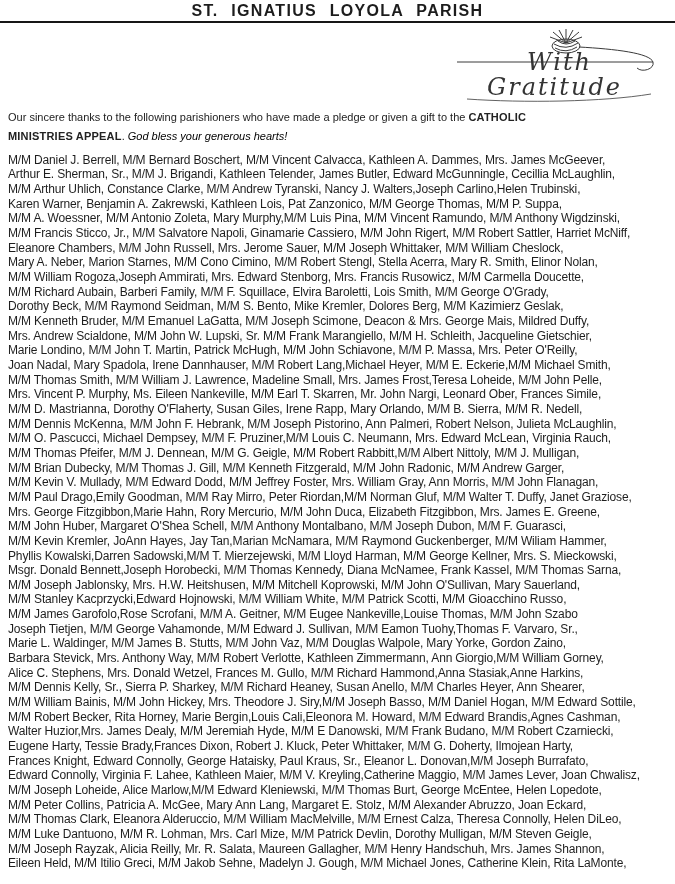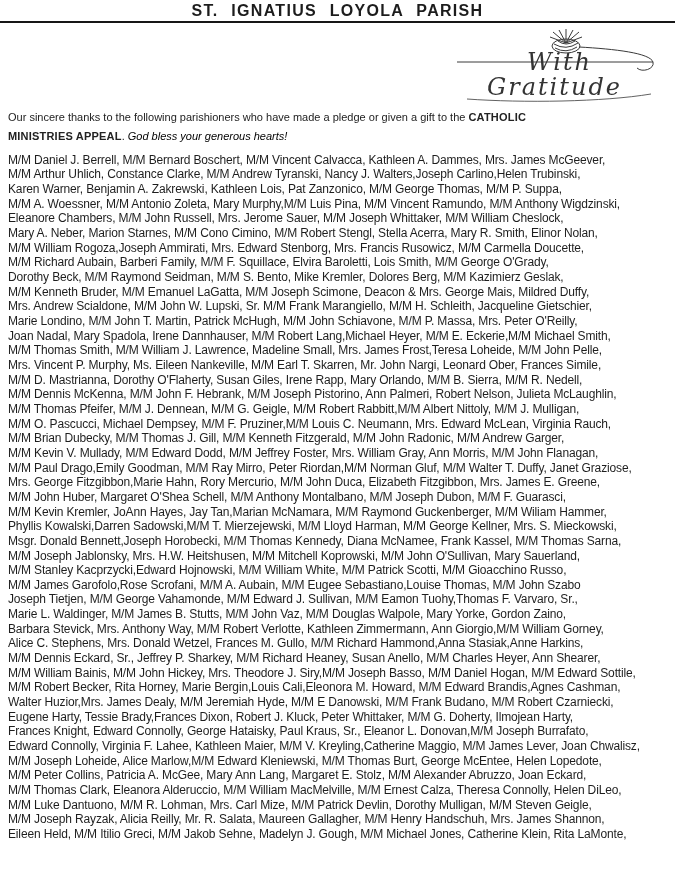--- a/index.html
+++ b/index.html
@@ -61,54 +61,56 @@
       <text class="logo-text" x="74" y="42" font-size="24">With</text>
       <text class="logo-text" x="34" y="67" font-size="24">Gratitude</text>
       <path d="M14 71 C70 75 150 74 198 66" stroke="#3a3a3a" fill="none" stroke-width="0.8"></path>
     </svg>
   </div>
 
   <p class="intro"><span>Our sincere thanks to the following parishioners who have made a pledge or given a gift to the </span><b>CATHOLIC</b><br><b>MINISTRIES APPEAL</b><span>.  </span><i>God bless your generous hearts!</i></p>
 
   <div class="names">
       <div class="name-line">M/M Daniel J. Berrell, M/M Bernard Boschert, M/M Vincent Calvacca, Kathleen A. Dammes, Mrs. James McGeever,</div>
+      <div class="name-line">Arthur E. Sherman, Sr., M/M J. Brigandi, Kathleen Telender, James Butler, Edward McGunningle, Cecillia McLaughlin,</div>
       <div class="name-line">M/M Arthur Uhlich, Constance Clarke, M/M Andrew Tyranski, Nancy J. Walters,Joseph Carlino,Helen Trubinski,</div>
       <div class="name-line">Karen Warner, Benjamin A. Zakrewski, Kathleen Lois, Pat Zanzonico, M/M George Thomas, M/M P. Suppa,</div>
       <div class="name-line">M/M A. Woessner, M/M Antonio Zoleta, Mary Murphy,M/M Luis Pina, M/M Vincent Ramundo, M/M Anthony Wigdzinski,</div>
+      <div class="name-line">M/M Francis Sticco, Jr., M/M Salvatore Napoli, Ginamarie Cassiero, M/M John Rigert, M/M Robert Sattler, Harriet McNiff,</div>
       <div class="name-line">Eleanore Chambers, M/M John Russell, Mrs. Jerome Sauer, M/M Joseph Whittaker, M/M William Cheslock,</div>
       <div class="name-line">Mary A. Neber, Marion Starnes, M/M Cono Cimino, M/M Robert Stengl, Stella Acerra, Mary R. Smith, Elinor Nolan,</div>
       <div class="name-line">M/M William Rogoza,Joseph Ammirati, Mrs. Edward Stenborg, Mrs. Francis Rusowicz, M/M Carmella Doucette,</div>
       <div class="name-line">M/M Richard Aubain, Barberi Family, M/M F. Squillace, Elvira Baroletti, Lois Smith, M/M George O'Grady,</div>
       <div class="name-line">Dorothy Beck, M/M Raymond Seidman, M/M S. Bento, Mike Kremler, Dolores Berg, M/M Kazimierz Geslak,</div>
       <div class="name-line">M/M Kenneth Bruder, M/M Emanuel LaGatta, M/M Joseph Scimone, Deacon &amp; Mrs. George Mais, Mildred Duffy,</div>
       <div class="name-line">Mrs. Andrew Scialdone, M/M John W. Lupski, Sr. M/M Frank Marangiello, M/M H. Schleith, Jacqueline Gietschier,</div>
       <div class="name-line">Marie Londino, M/M John T. Martin, Patrick McHugh, M/M John Schiavone, M/M P. Massa, Mrs. Peter O'Reilly,</div>
       <div class="name-line">Joan Nadal, Mary Spadola, Irene Dannhauser, M/M Robert Lang,Michael Heyer, M/M E. Eckerie,M/M Michael Smith,</div>
       <div class="name-line">M/M Thomas Smith, M/M William J. Lawrence, Madeline Small, Mrs. James Frost,Teresa Loheide, M/M John Pelle,</div>
       <div class="name-line">Mrs. Vincent P. Murphy, Ms. Eileen Nankeville, M/M Earl T. Skarren, Mr. John Nargi, Leonard Ober, Frances Simile,</div>
       <div class="name-line">M/M D. Mastrianna, Dorothy O'Flaherty, Susan Giles, Irene Rapp, Mary Orlando, M/M B. Sierra, M/M R. Nedell,</div>
       <div class="name-line">M/M Dennis McKenna, M/M John F. Hebrank, M/M Joseph Pistorino, Ann Palmeri, Robert Nelson, Julieta McLaughlin,</div>
+      <div class="name-line">M/M O. Pascucci, Michael Dempsey, M/M F. Pruziner,M/M Louis C. Neumann, Mrs. Edward McLean, Virginia Rauch,</div>
       <div class="name-line">M/M Thomas Pfeifer, M/M J. Dennean, M/M G. Geigle, M/M Robert Rabbitt,M/M Albert Nittoly, M/M J. Mulligan,</div>
-      <div class="name-line">M/M O. Pascucci, Michael Dempsey, M/M F. Pruziner,M/M Louis C. Neumann, Mrs. Edward McLean, Virginia Rauch,</div>
       <div class="name-line">M/M Brian Dubecky, M/M Thomas J. Gill, M/M Kenneth Fitzgerald, M/M John Radonic, M/M Andrew Garger,</div>
       <div class="name-line">M/M Kevin V. Mullady, M/M Edward Dodd, M/M Jeffrey Foster, Mrs. William Gray, Ann Morris, M/M John Flanagan,</div>
       <div class="name-line">M/M Paul Drago,Emily Goodman, M/M Ray Mirro, Peter Riordan,M/M Norman Gluf, M/M Walter T. Duffy, Janet Graziose,</div>
       <div class="name-line">Mrs. George Fitzgibbon,Marie Hahn, Rory Mercurio, M/M John Duca, Elizabeth Fitzgibbon, Mrs. James E. Greene,</div>
       <div class="name-line">M/M John Huber, Margaret O'Shea Schell, M/M Anthony Montalbano, M/M Joseph Dubon, M/M F. Guarasci,</div>
       <div class="name-line">M/M Kevin Kremler, JoAnn Hayes, Jay Tan,Marian McNamara, M/M Raymond Guckenberger, M/M Wiliam Hammer,</div>
       <div class="name-line">Phyllis Kowalski,Darren Sadowski,M/M T. Mierzejewski, M/M Lloyd Harman, M/M George Kellner, Mrs. S. Mieckowski,</div>
       <div class="name-line">Msgr. Donald Bennett,Joseph Horobecki, M/M Thomas Kennedy, Diana McNamee, Frank Kassel, M/M Thomas Sarna,</div>
       <div class="name-line">M/M Joseph Jablonsky, Mrs. H.W. Heitshusen, M/M Mitchell Koprowski, M/M John O'Sullivan, Mary Sauerland,</div>
       <div class="name-line">M/M Stanley Kacprzycki,Edward Hojnowski, M/M William White, M/M Patrick Scotti, M/M Gioacchino Russo,</div>
-      <div class="name-line">M/M James Garofolo,Rose Scrofani, M/M A. Aubain, M/M Eugee Sebastiano,Louise Thomas, M/M John Szabo</div>
+      <div class="name-line">M/M James Garofolo,Rose Scrofani, M/M A. Geitner, M/M Eugee Nankeville,Louise Thomas, M/M John Szabo</div>
       <div class="name-line">Joseph Tietjen, M/M George Vahamonde, M/M Edward J. Sullivan, M/M Eamon Tuohy,Thomas F. Varvaro, Sr.,</div>
       <div class="name-line">Marie L. Waldinger, M/M James B. Stutts, M/M John Vaz, M/M Douglas Walpole, Mary Yorke, Gordon Zaino,</div>
       <div class="name-line">Barbara Stevick, Mrs. Anthony Way, M/M Robert Verlotte, Kathleen Zimmermann, Ann Giorgio,M/M William Gorney,</div>
       <div class="name-line">Alice C. Stephens, Mrs. Donald Wetzel, Frances M. Gullo, M/M Richard Hammond,Anna Stasiak,Anne Harkins,</div>
-      <div class="name-line">M/M Dennis Eckard, Sr., Jeffrey P. Sharkey, M/M Richard Heaney, Susan Anello, M/M Charles Heyer, Ann Shearer,</div>
+      <div class="name-line">M/M Dennis Kelly, Sr., Sierra P. Sharkey, M/M Richard Heaney, Susan Anello, M/M Charles Heyer, Ann Shearer,</div>
       <div class="name-line">M/M William Bainis, M/M John Hickey, Mrs. Theodore J. Siry,M/M Joseph Basso, M/M Daniel Hogan, M/M Edward Sottile,</div>
       <div class="name-line">M/M Robert Becker, Rita Horney, Marie Bergin,Louis Cali,Eleonora M. Howard, M/M Edward Brandis,Agnes Cashman,</div>
       <div class="name-line">Walter Huzior,Mrs. James Dealy, M/M Jeremiah Hyde, M/M E Danowski, M/M Frank Budano, M/M Robert Czarniecki,</div>
       <div class="name-line">Eugene Harty, Tessie Brady,Frances Dixon, Robert J. Kluck, Peter Whittaker, M/M G. Doherty, Ilmojean Harty,</div>
       <div class="name-line">Frances Knight, Edward Connolly, George Hataisky, Paul Kraus, Sr., Eleanor L. Donovan,M/M Joseph Burrafato,</div>
       <div class="name-line">Edward Connolly, Virginia F. Lahee, Kathleen Maier, M/M V. Kreyling,Catherine Maggio, M/M James Lever, Joan Chwalisz,</div>
       <div class="name-line">M/M Joseph Loheide, Alice Marlow,M/M Edward Kleniewski, M/M Thomas Burt, George McEntee, Helen Lopedote,</div>
       <div class="name-line">M/M Peter Collins, Patricia A. McGee, Mary Ann Lang, Margaret E. Stolz, M/M Alexander Abruzzo, Joan Eckard,</div>
       <div class="name-line">M/M Thomas Clark, Eleanora Alderuccio, M/M William MacMelville, M/M Ernest Calza, Theresa Connolly, Helen DiLeo,</div>
       <div class="name-line">M/M Luke Dantuono, M/M R. Lohman, Mrs. Carl Mize, M/M Patrick Devlin, Dorothy Mulligan, M/M Steven Geigle,</div>

